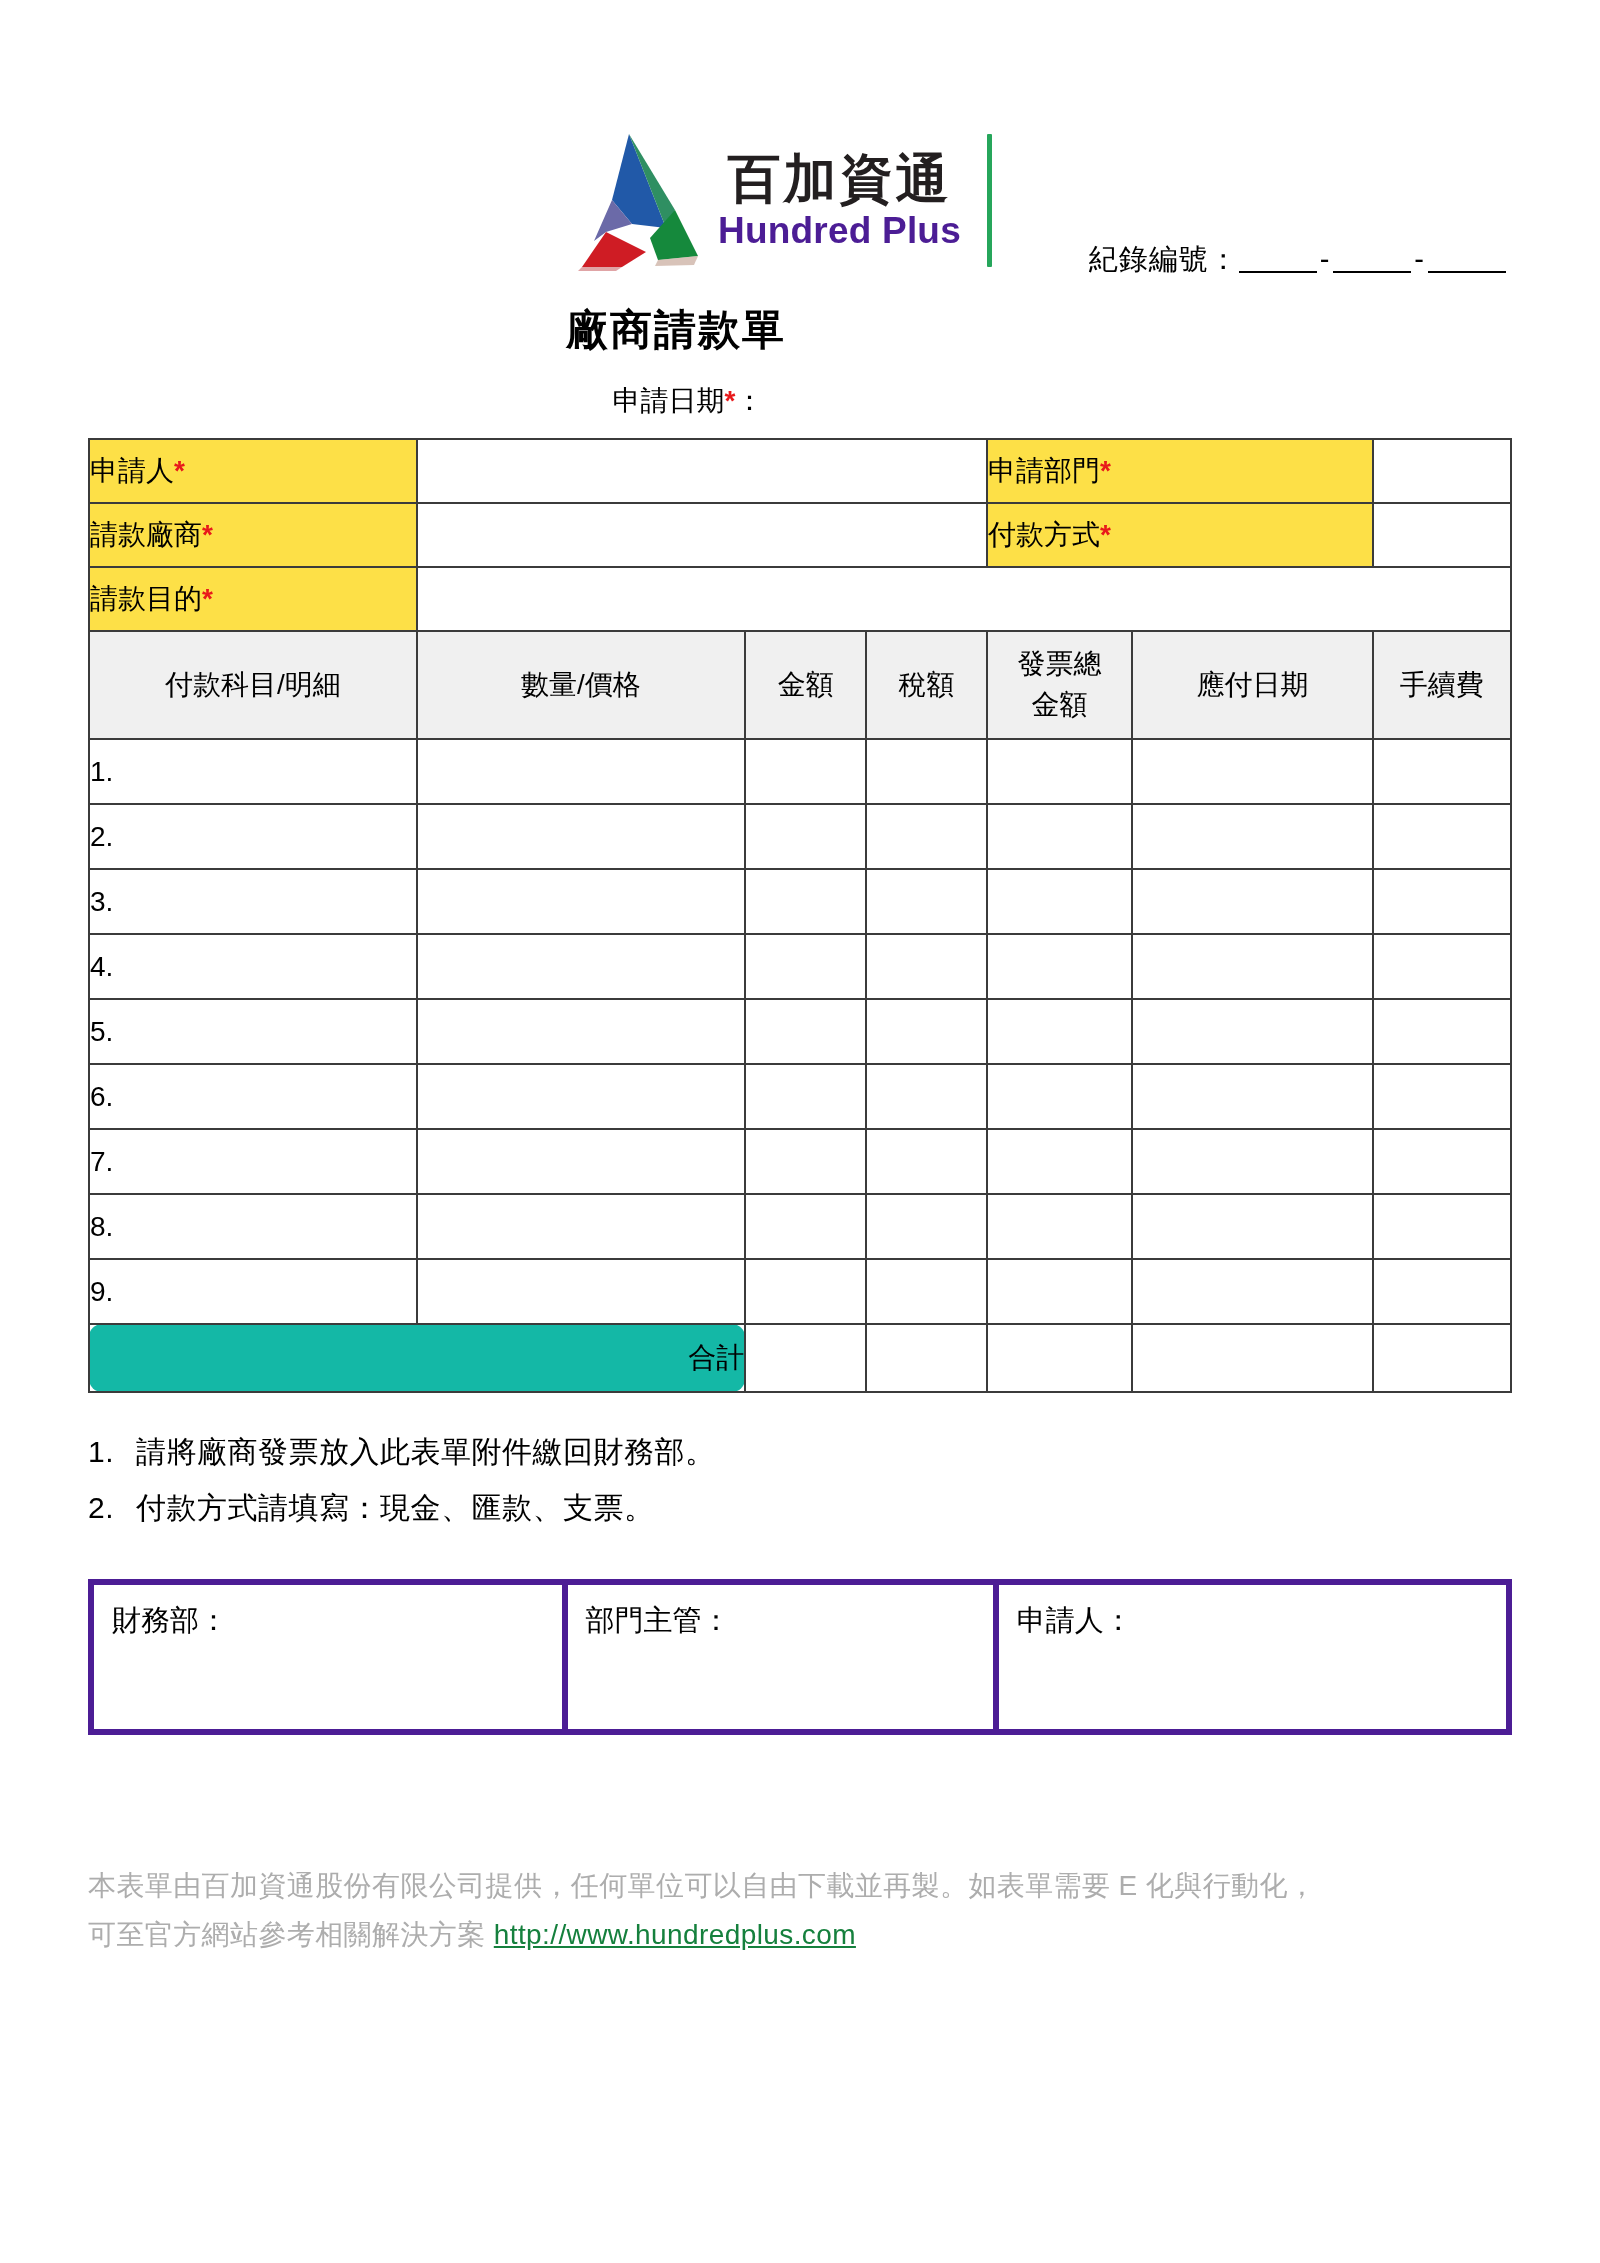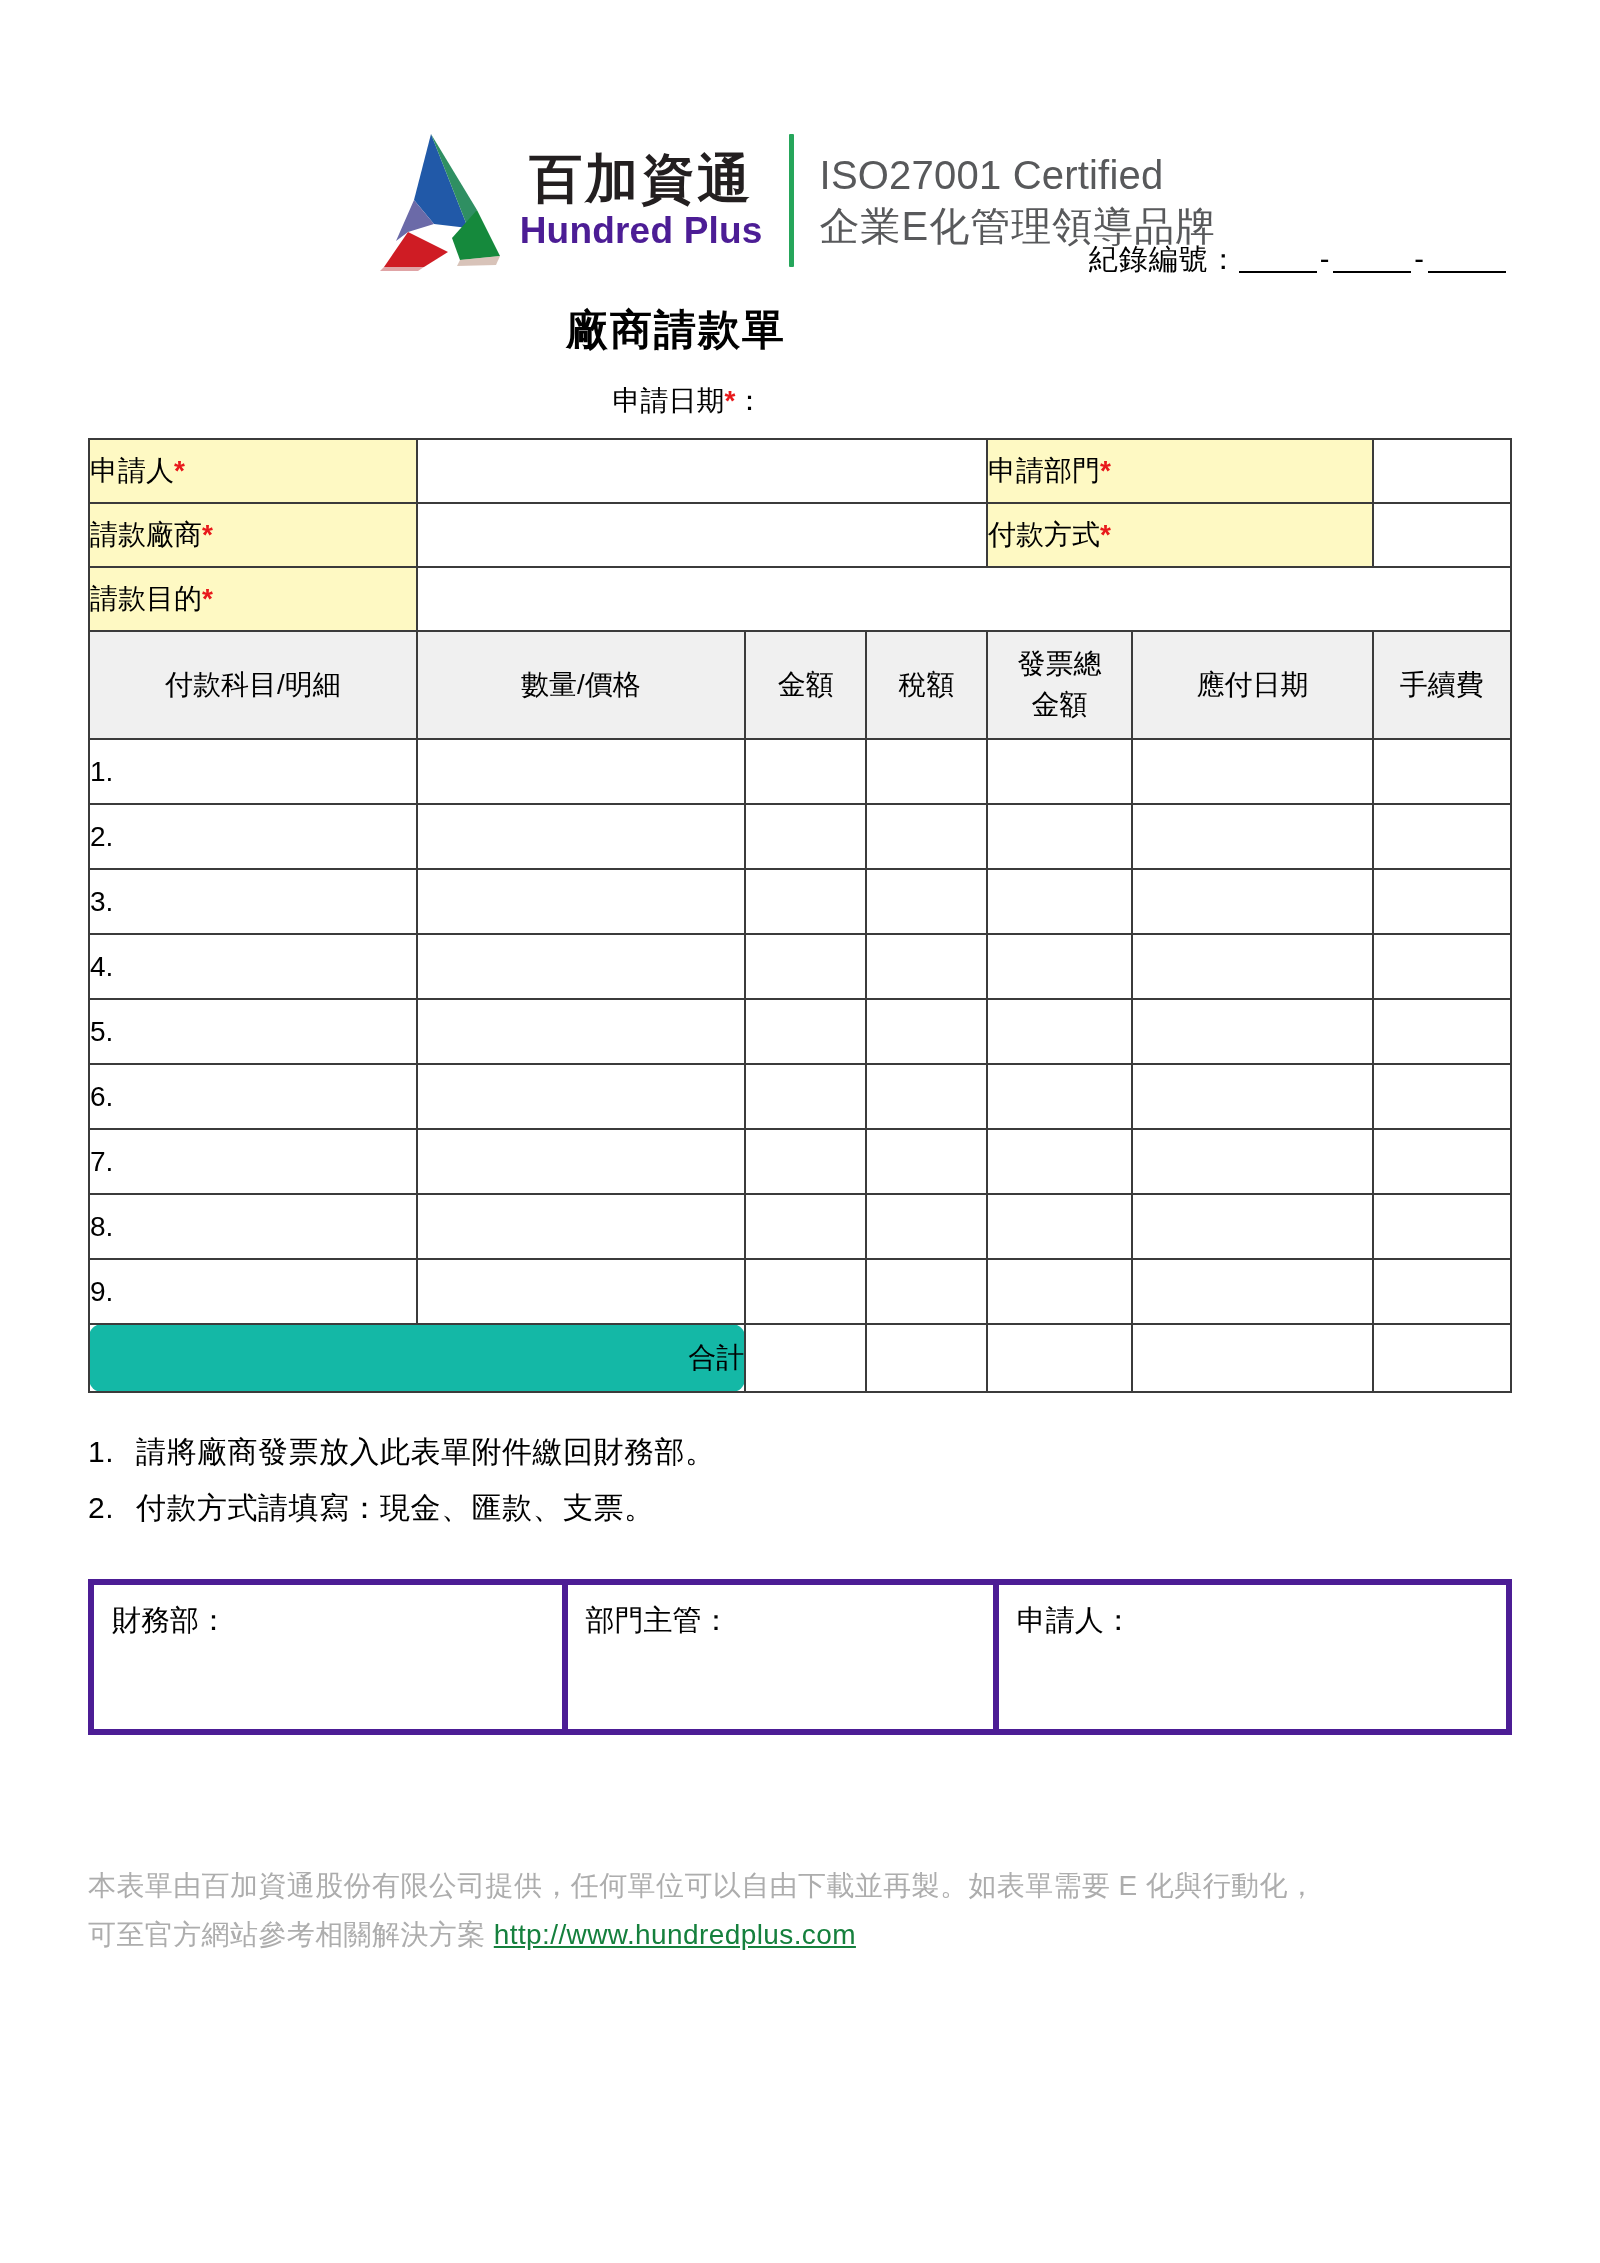--- a/index.html
+++ b/index.html
@@ -144,21 +144,21 @@
     table-layout: fixed;
   }
   table.form td, table.form th {
     border: 2px solid #3b3b3b;
     padding: 0;
     font-weight: normal;
     font-size: 28px;
     vertical-align: middle;
   }
   .lbl {
-    background: #fef9c3;
+    background: #fde047;
     padding: 0 0 0 18px;
     height: 62px;
     font-weight: 700;
     font-size: 29px;
     white-space: nowrap;
   }
   .val { background: #ffffff; }
   .colhead {
     background: #f0f0f0;
     text-align: center;
@@ -258,24 +258,20 @@
         </svg>
       </div>
 
       <div class="logo-words">
         <div class="logo-cn">百加資通</div>
         <div class="logo-en">Hundred Plus</div>
       </div>
 
       <div class="logo-divider"></div>
 
-      <div class="tagline">
-        <div class="tagline-en">ISO27001 Certified</div>
-        <div class="tagline-cn">企業E化管理領導品牌</div>
-      </div>
 
     </div>
   </div>
 
   <div class="record-line">
     <span>紀錄編號：</span><span class="blank"></span><span class="record-sep">-</span><span class="blank"></span><span class="record-sep">-</span><span class="blank"></span>
   </div>
 
   <div class="doc-title">廠商請款單</div>
 

